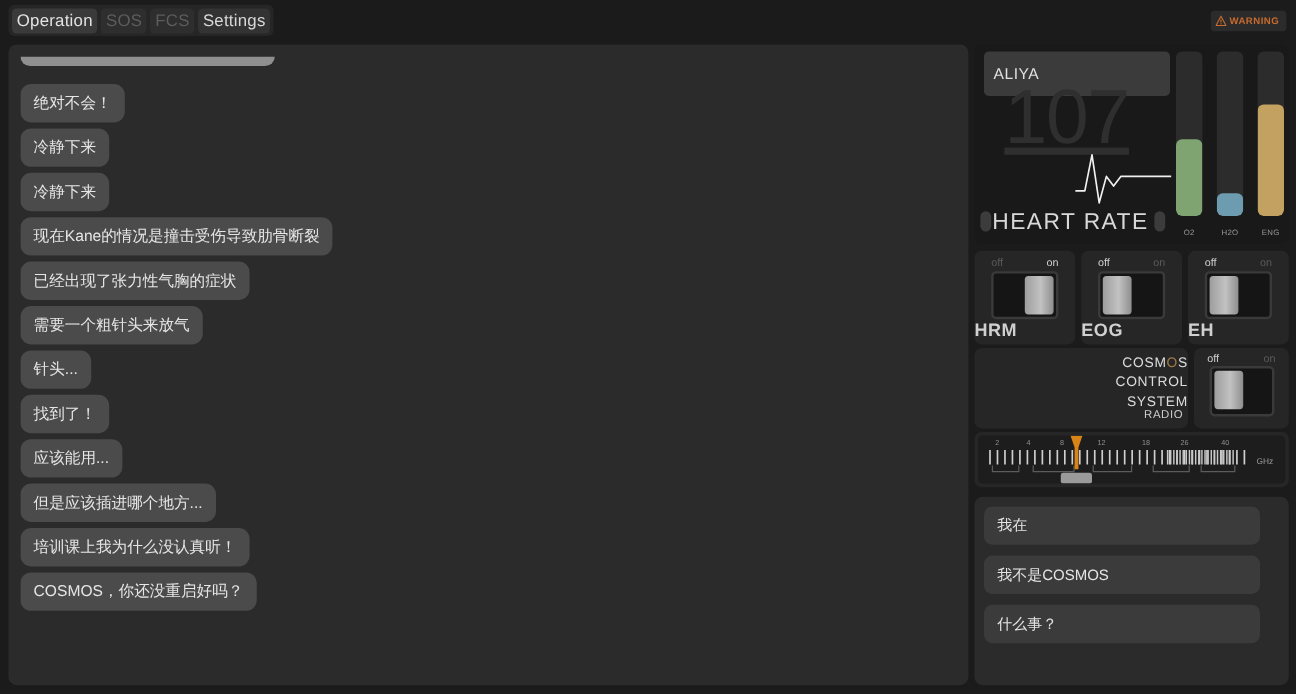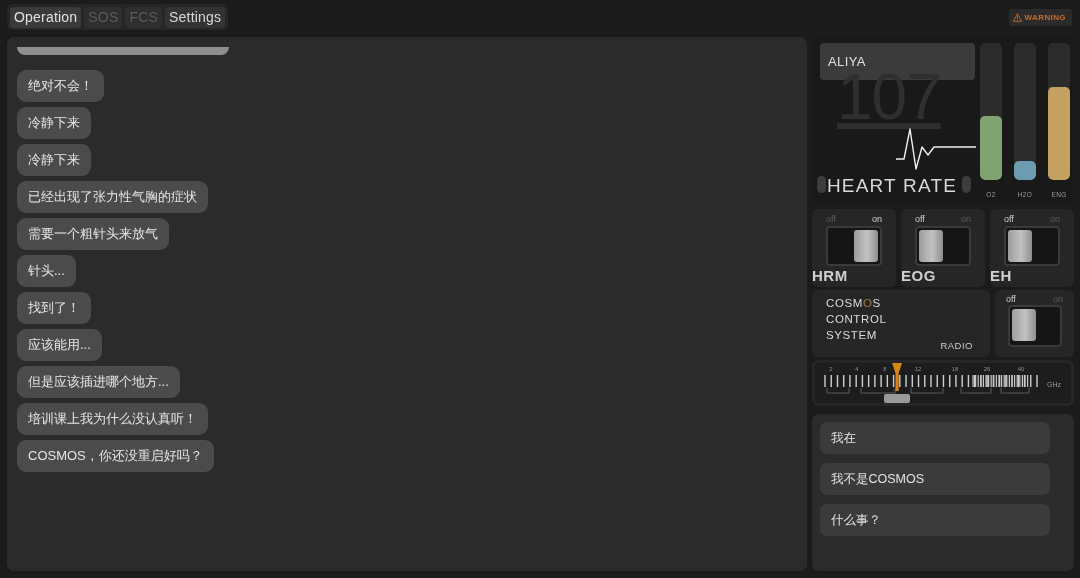--- a/index.html
+++ b/index.html
@@ -225,32 +225,33 @@
     position: absolute; left: 0; top: 253px;
     width: 262px; height: 67px;
     display: flex; gap: 5px;
   }
   #cosmos-card {
     width: 178px;
     background: #262626;
     border-radius: 6px;
     position: relative;
     padding: 5px 0 0 14px;
+    text-align: right;
   }
   .cosmos-line {
     font-size: 11.5px;
     color: #dcdcdc;
     letter-spacing: .6px;
     line-height: 16px;
   }
   .cos-o {
     color: #a07a45;
   }
   #radio-label {
-    position: absolute; right: 17px; bottom: 6px;
+    position: absolute; right: 4px; bottom: 6px;
     font-size: 9.5px;
     color: #cccccc;
     letter-spacing: .5px;
   }
   #radio-switch {
     width: 79px;
     background: #262626;
     border-radius: 6px;
     position: relative;
   }
@@ -316,20 +317,21 @@
 </div>
 
 <div id="chat-panel">
   <div id="chat-scroll">
       <div>
         <div class="bubble clipped"></div>
       </div>
       <div><div class="bubble">绝对不会！</div></div>
       <div><div class="bubble">冷静下来</div></div>
       <div><div class="bubble">冷静下来</div></div>
+      <div><div class="bubble">现在Kane的情况是撞击受伤导致肋骨断裂</div></div>
       <div><div class="bubble">已经出现了张力性气胸的症状</div></div>
       <div><div class="bubble">需要一个粗针头来放气</div></div>
       <div><div class="bubble">针头...</div></div>
       <div><div class="bubble">找到了！</div></div>
       <div><div class="bubble">应该能用...</div></div>
       <div><div class="bubble">但是应该插进哪个地方...</div></div>
       <div><div class="bubble">培训课上我为什么没认真听！</div></div>
       <div><div class="bubble">COSMOS，你还没重启好吗？</div></div>
     </div>
 </div>

